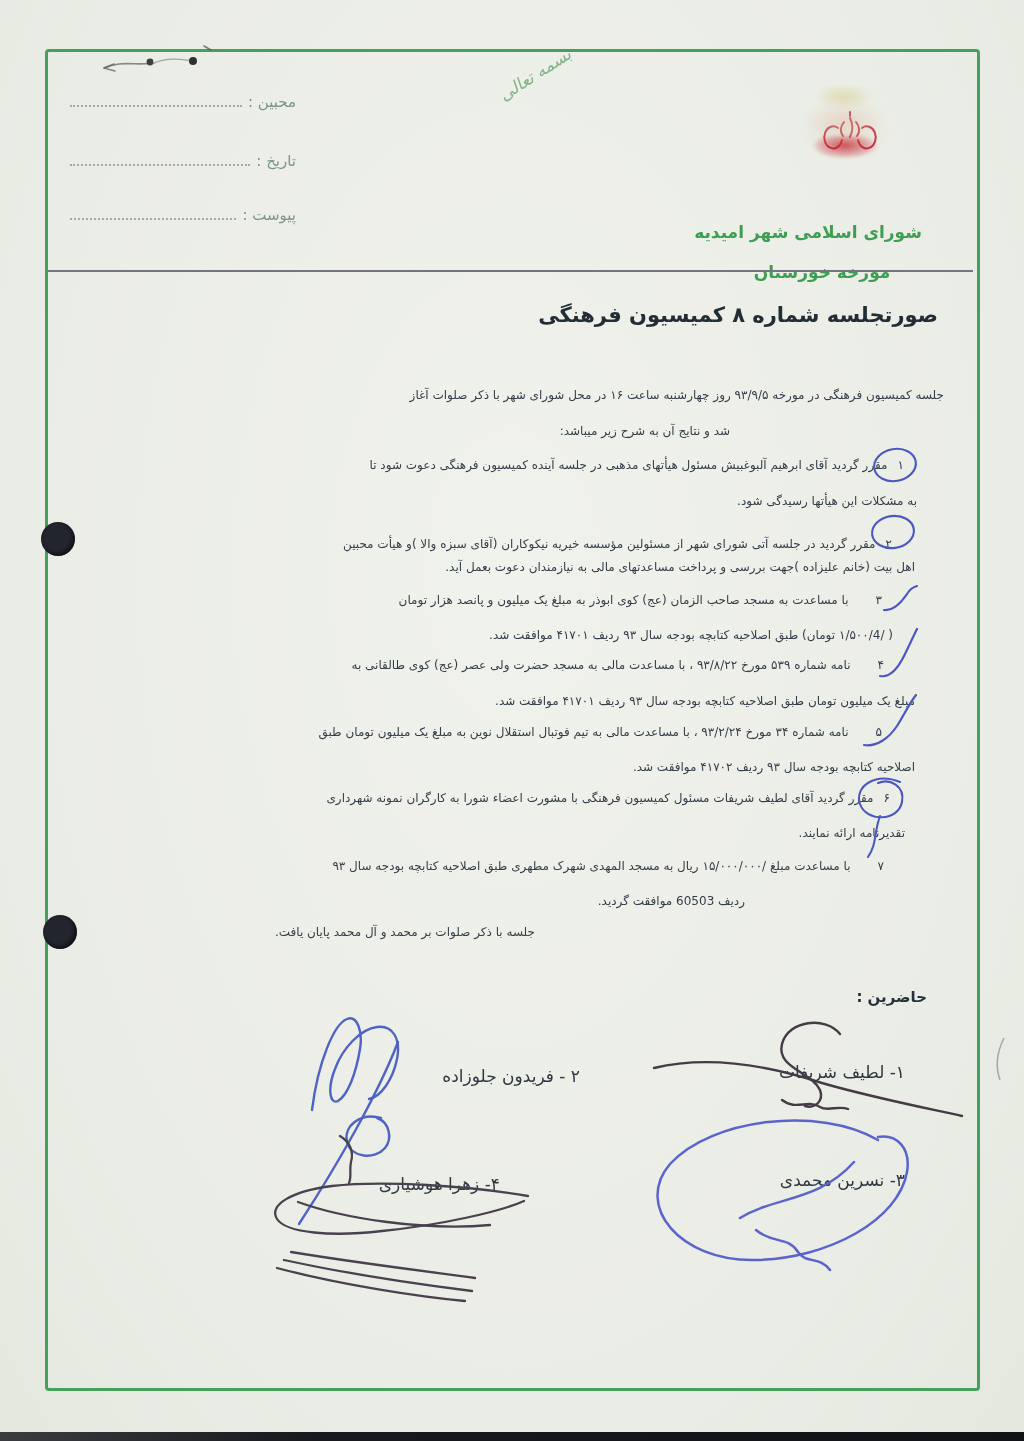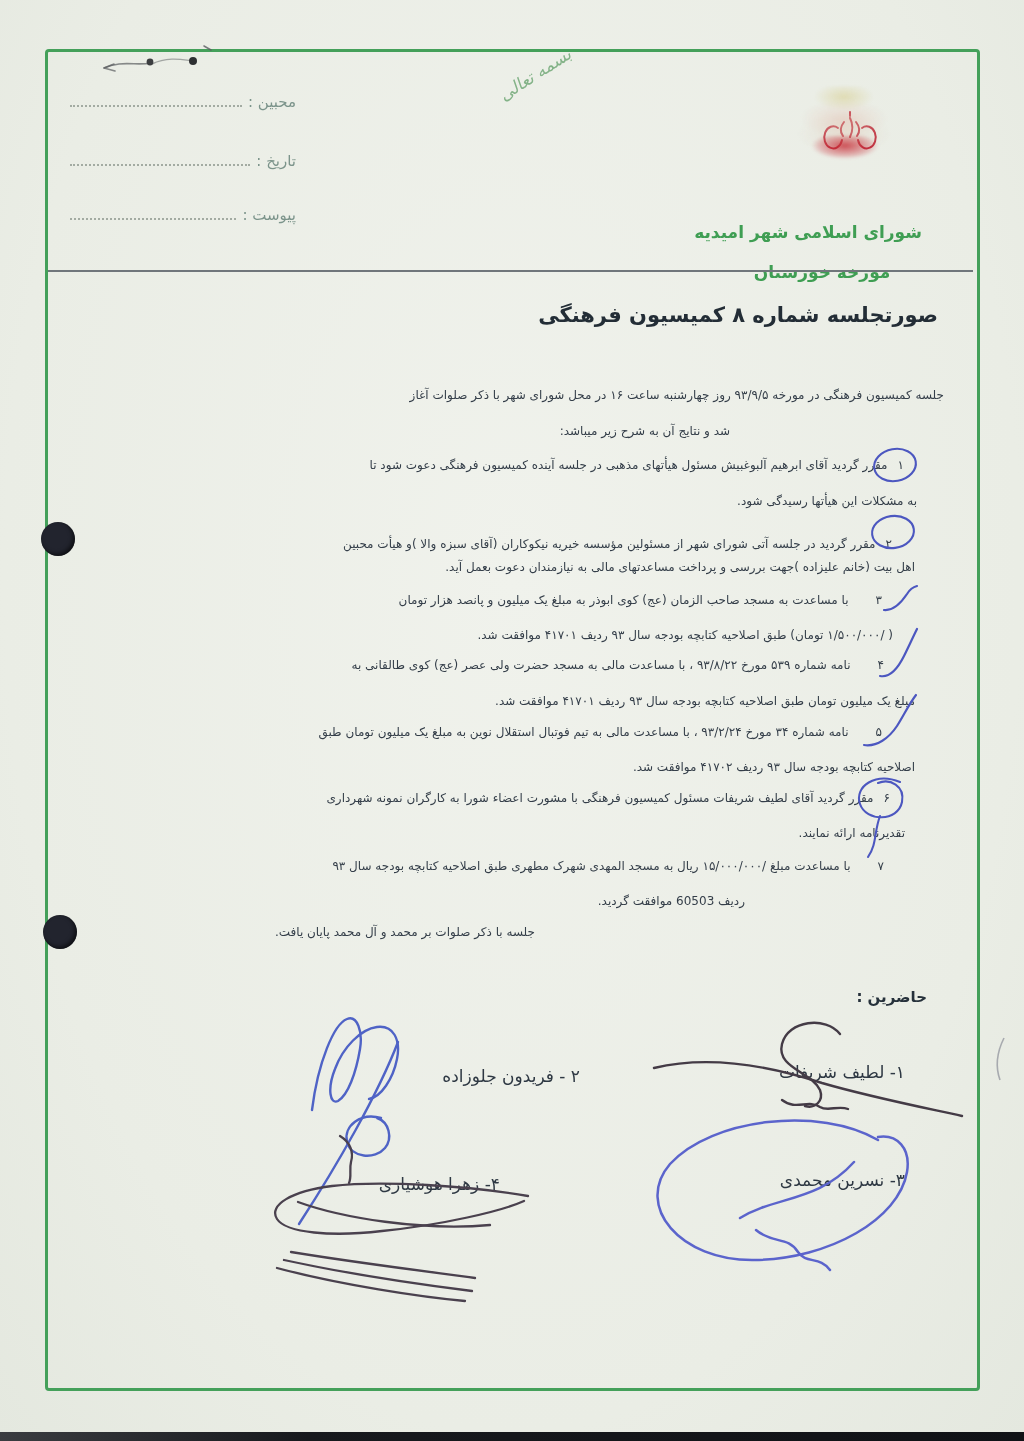--- a/index.html
+++ b/index.html
@@ -101,21 +101,21 @@
   <div class="bline" style="top:488px;right:107px;">به مشکلات این هیأتها رسیدگی شود.</div>
 
   <div class="bline" style="top:519px;right:132px;margin-top:12px;">
     <span class="inum">۲</span><span>مقرر گردید در جلسه آتی شورای شهر از مسئولین مؤسسه خیریه نیکوکاران (آقای سبزه والا )و هیأت محبین</span>
   </div>
   <div class="bline" style="top:554px;right:109px;">اهل بیت (خانم علیزاده )جهت بررسی و پرداخت مساعدتهای مالی به نیازمندان دعوت بعمل آید.</div>
 
   <div class="bline" style="top:587px;right:142px;">
     <span class="inum gap-lg">۳</span><span>با مساعدت به مسجد صاحب الزمان (عج) کوی ابوذر به مبلغ یک میلیون و پانصد هزار تومان</span>
   </div>
-  <div class="bline" style="top:622px;right:131px;">( /۱/۵۰۰/۰۰۰ تومان) طبق اصلاحیه کتابچه بودجه سال ۹۳ ردیف ۴۱۷۰۱ موافقت شد.</div>
+  <div class="bline" style="top:622px;right:131px;">( /۱/۵۰۰/4 تومان) طبق اصلاحیه کتابچه بودجه سال ۹۳ ردیف ۴۱۷۰۱ موافقت شد.</div>
 
   <div class="bline" style="top:652px;right:140px;">
     <span class="inum gap-lg">۴</span><span>نامه شماره ۵۳۹ مورخ ۹۳/۸/۲۲ ، با مساعدت مالی به مسجد حضرت ولی عصر (عج) کوی طالقانی به</span>
   </div>
   <div class="bline" style="top:688px;right:109px;">مبلغ یک میلیون تومان طبق اصلاحیه کتابچه بودجه سال ۹۳ ردیف ۴۱۷۰۱ موافقت شد.</div>
 
   <div class="bline" style="top:719px;right:142px;">
     <span class="inum gap-lg">۵</span><span>نامه شماره ۳۴ مورخ ۹۳/۲/۲۴ ، با مساعدت مالی به تیم فوتبال استقلال نوین به مبلغ یک میلیون تومان طبق</span>
   </div>
   <div class="bline" style="top:754px;right:109px;text-align:center;">اصلاحیه کتابچه بودجه سال ۹۳ ردیف ۴۱۷۰۲ موافقت شد.</div>

